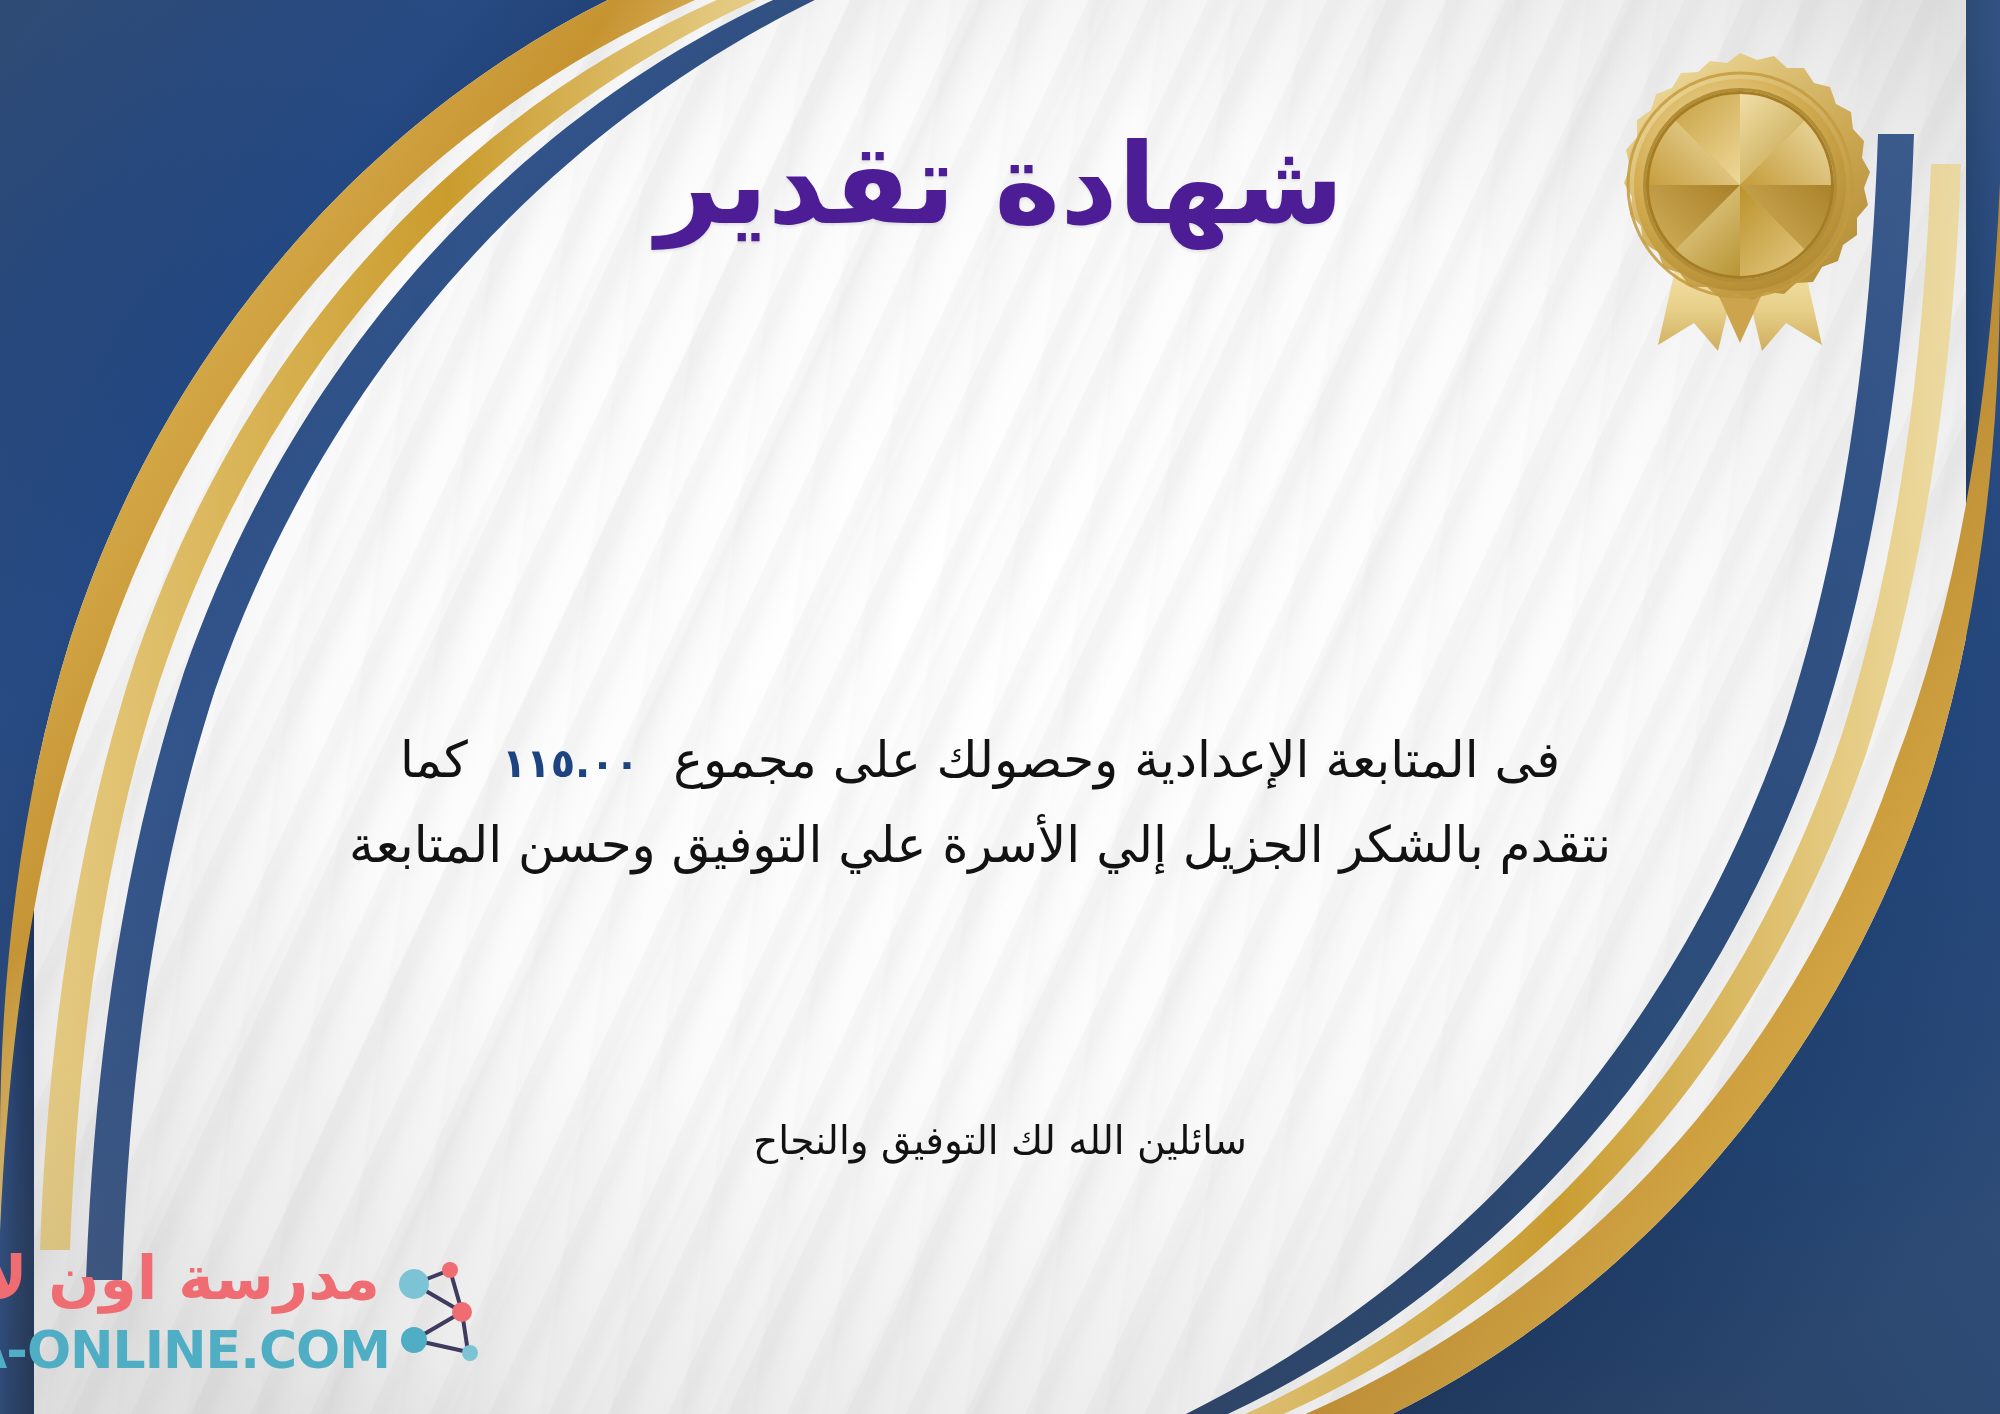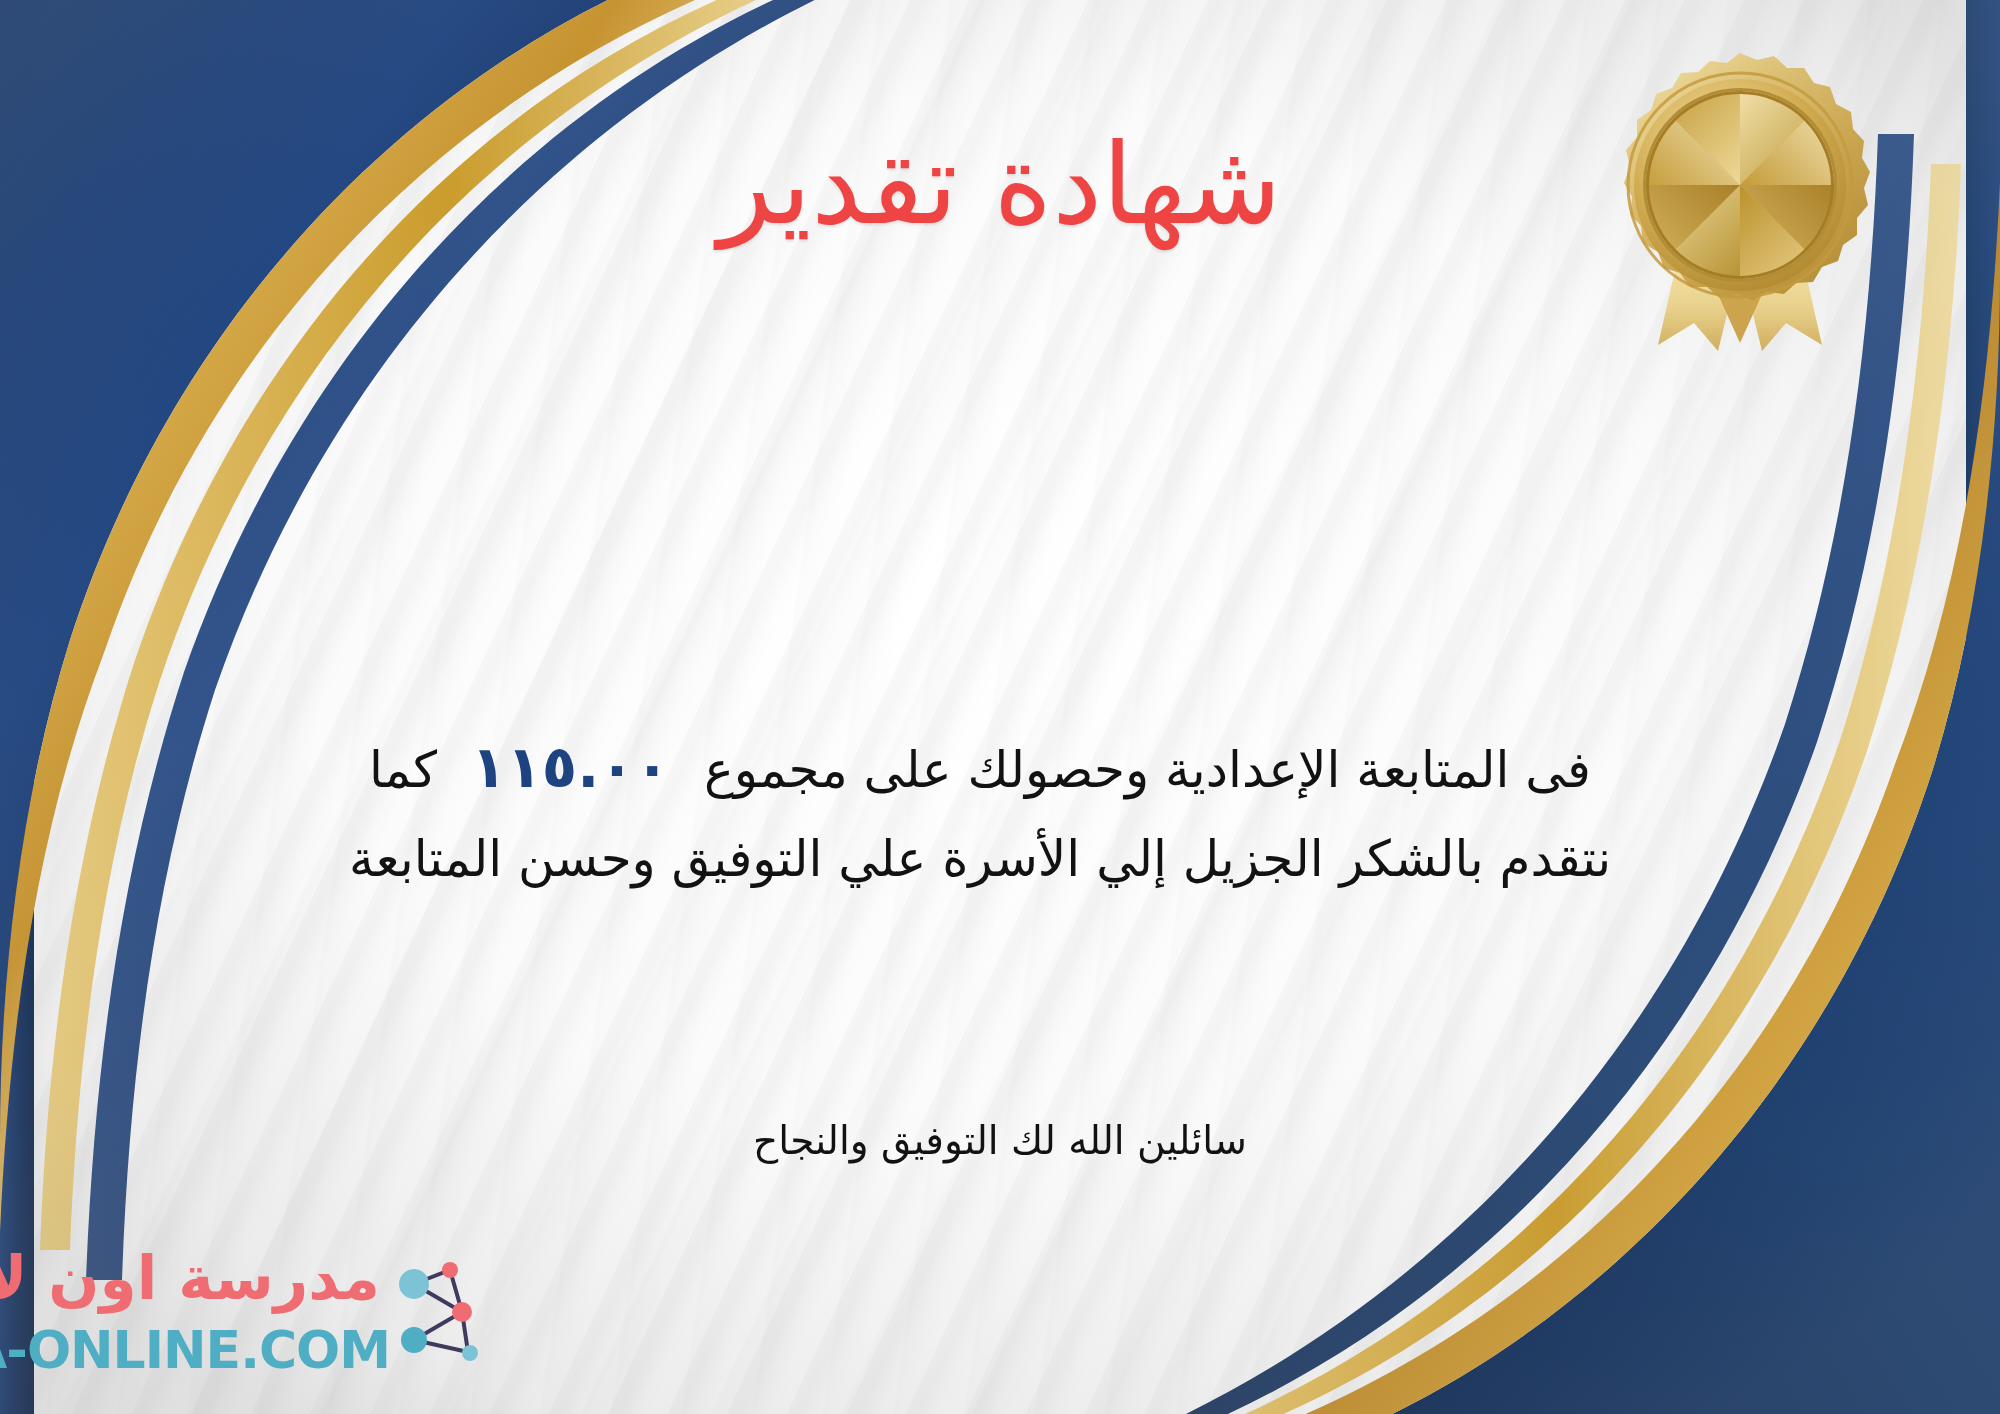--- a/index.html
+++ b/index.html
@@ -51,38 +51,38 @@
   
   .deco{position:absolute;inset:0;width:2000px;height:1414px;pointer-events:none;}
 
   
   .medal{position:absolute;left:1600px;top:45px;width:280px;height:310px;}
 
   
   .title{
     position:absolute;top:122px;left:0;width:2000px;
     text-align:center;
-    font-size:112px;line-height:1.12;font-weight:400;
-    color:#ef4444;letter-spacing:-1px;
+    font-size:112px;line-height:1.12;font-weight:700;
+    color:#4c1d95;letter-spacing:-1px;
     text-shadow:0 2px 3px rgba(0,0,0,.10);
   }
   .student-name{
     position:absolute;top:500px;left:0;width:2000px;
     text-align:center;
     font-size:86px;line-height:1.15;font-weight:700;
     color:#1d4380;
   }
   .body{
     position:absolute;top:718px;left:120px;width:1720px;
     text-align:center;color:#121212;
     font-size:50px;line-height:1.70;font-weight:400;
   }
   .body .ln{display:block;white-space:nowrap;}
   .grade{
-    color:#1d4380;font-weight:700;font-size:58px;
+    color:#1d4380;font-weight:700;font-size:40px;
     padding:0 34px;letter-spacing:2px;
   }
   .closing{
     position:absolute;top:1112px;left:0;width:2000px;
     text-align:center;color:#121212;
     font-size:39px;line-height:1.5;font-weight:400;
   }
 
   
   .brand{

